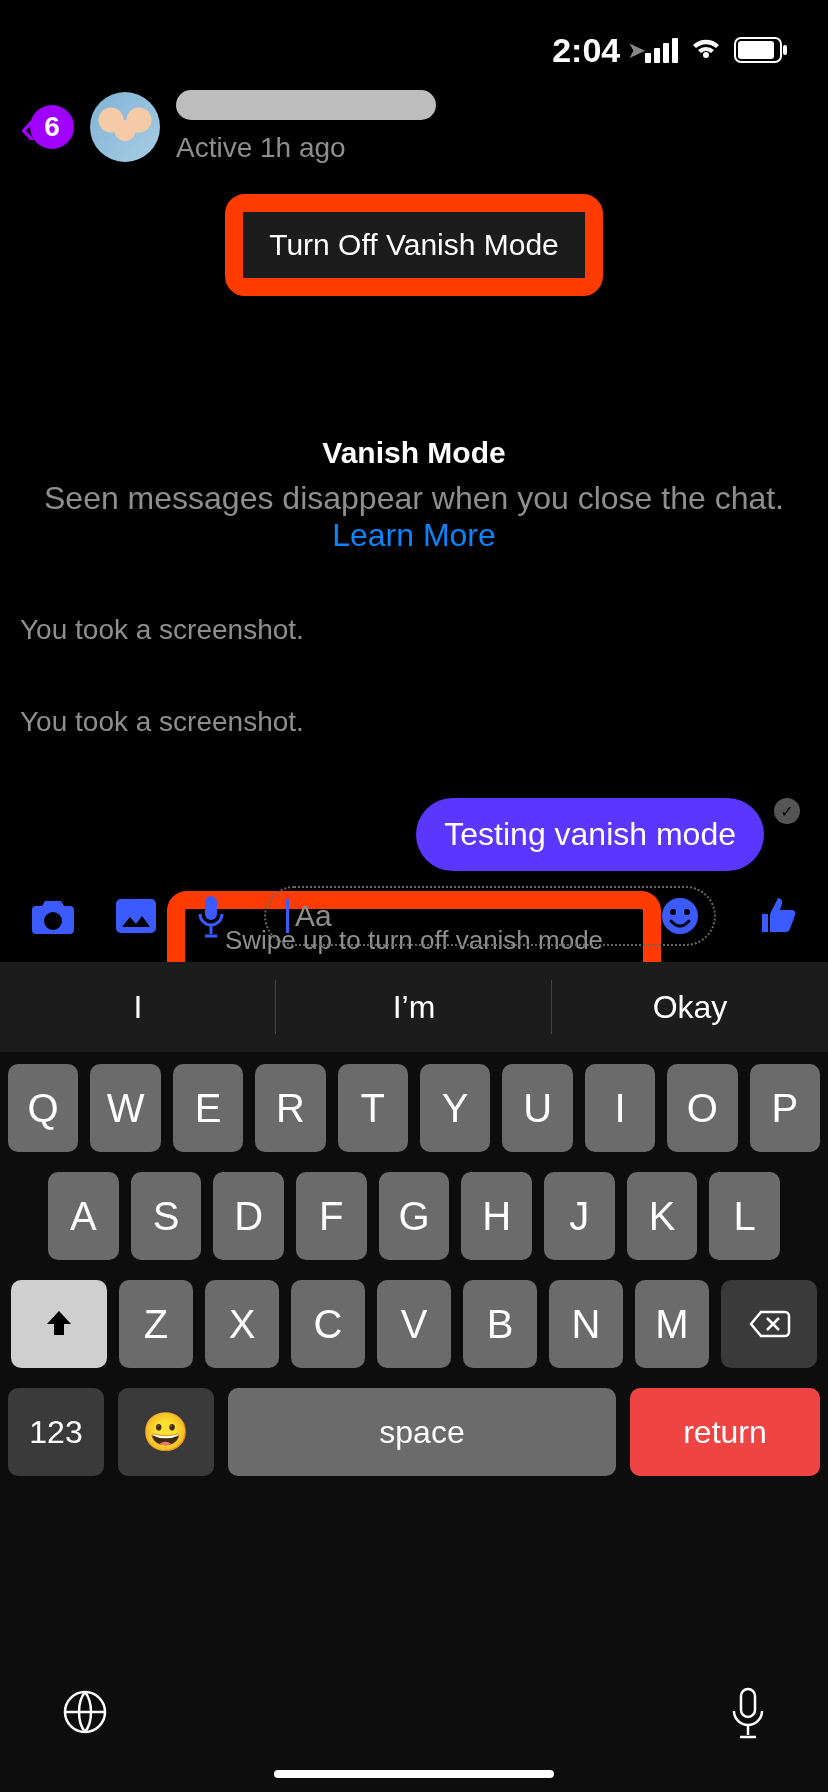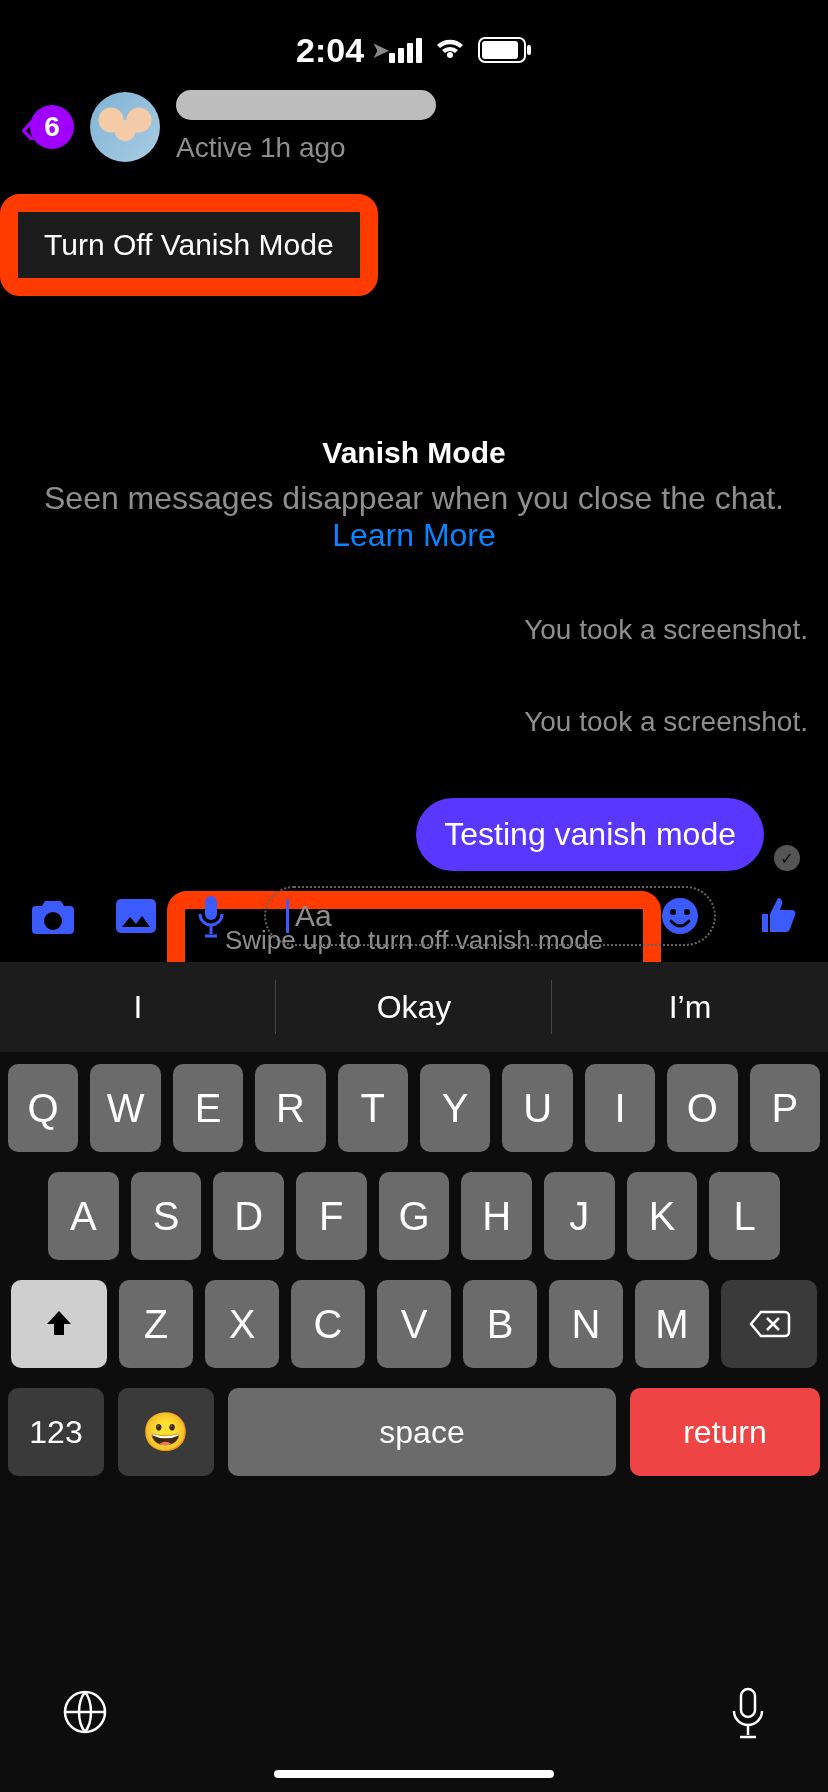--- a/index.html
+++ b/index.html
@@ -1,44 +1,44 @@
 <!DOCTYPE html>
 <html><head>
 <meta charset="utf-8">
 <style>
   * { margin:0; padding:0; box-sizing:border-box; font-family:-apple-system, Helvetica, Arial, sans-serif; }
   html,body { width:828px; height:1792px; background:#000; color:#fff; overflow:hidden; }
-  .status-bar { display:flex; justify-content:center; align-items:center; padding:20px 40px 0 40px; height:80px; }
+  .status-bar { display:flex; justify-content:flex-end; align-items:center; padding:20px 40px 0 40px; height:80px; }
   .status-time { font-size:34px; font-weight:600; display:flex; align-items:center; gap:8px;}
   .loc-arrow { font-size:20px; color:#888; transform:rotate(0deg); }
   .status-right { display:flex; align-items:center; gap:12px; }
   .signal-bars { display:flex; align-items:flex-end; gap:3px; }
   .signal-bars span { width:6px; background:#fff; border-radius:1px; }
   .signal-bars span:nth-child(1){height:10px;} .signal-bars span:nth-child(2){height:15px;}
   .signal-bars span:nth-child(3){height:20px;} .signal-bars span:nth-child(4){height:25px;}
   .wifi-icon svg, .battery-icon svg { display:block; }
   .chat-header { display:flex; align-items:center; padding:10px 20px 10px 20px; gap:10px; }
   .back-group { display:flex; align-items:center; }
   .back-chevron { color:#a000ff; font-size:48px; font-weight:300; line-height:1; }
   .badge { background:#a000ff; color:#fff; border-radius:50%; width:44px; height:44px; display:flex; align-items:center; justify-content:center; font-size:28px; font-weight:600; margin-left:-6px;}
   .avatar { width:70px; height:70px; border-radius:50%; background:linear-gradient(135deg,#7fb3d5,#a9cce3); position:relative; overflow:hidden; margin-left:6px;}
   .avatar::before { content:""; position:absolute; inset:0; background:radial-gradient(circle at 30% 40%,#f5cba7 12px,transparent 13px),radial-gradient(circle at 70% 40%,#f5cba7 12px,transparent 13px),radial-gradient(circle at 50% 55%,#f5cba7 10px,transparent 11px);}
   .name-block { display:flex; flex-direction:column; gap:12px; margin-left:6px;}
   .name-pill { width:260px; height:30px; background:#bdbdbd; border-radius:15px; }
   .active-text { color:#8e8e8e; font-size:28px; }
   .highlight-box { border:18px solid #ff3b00; border-radius:20px; display:inline-block; }
-  .vanish-button-wrap { text-align:left; margin-top:20px;text-decoration:underline; }
+  .vanish-button-wrap { text-align:center; margin-top:20px;text-decoration:underline; }
   .vanish-button { background:#1c1c1c; color:#fff; font-size:30px; padding:16px 26px; display:inline-block; }
   .chat-body { padding:0 20px; }
   .vm-section { text-align:center; margin-top:140px; }
   .vm-title { color:#fff; font-size:30px; font-weight:600; margin-bottom:10px;}
   .vm-desc { color:#8e8e8e; font-size:32px; }
   .learn-link { color:#0a84ff; }
-  .sys-msg { color:#8e8e8e; font-size:28px; text-align:right; margin-top:60px; }
-  .msg-row { display:flex; justify-content:flex-end; align-items:flex-end; gap:10px; margin-top:60px; padding-right:8px;}
+  .sys-msg { color:#8e8e8e; font-size:28px; text-align:left; margin-top:60px; }
+  .msg-row { display:flex; justify-content:flex-end; align-items:flex-start; gap:10px; margin-top:60px; padding-right:8px;}
   .msg-bubble { background:#5a37ff; color:#fff; font-size:32px; padding:18px 28px; border-radius:40px; }
   .read-receipt { width:26px; height:26px; border-radius:50%; background:#555; display:flex; align-items:center; justify-content:center; color:#000; font-size:16px;}
   .swipe-wrap { text-align:center; margin-top:20px; }
   .swipe-inner { padding:16px 40px 14px 40px; }
   .swipe-text { color:#8e8e8e; font-size:26px; margin-bottom:12px; }
   .ring { width:40px; height:40px; border:5px solid #0a84ff; border-radius:50%; margin:0 auto; border-top-color:#04395e;}
   .composer { position:absolute; left:0; right:0; top:870px; display:flex; align-items:center; gap:38px; padding:16px 30px; }
   .comp-icon { color:#3b5bff; }
   .input-pill { flex:1; border:2px dotted #666; border-radius:40px; height:60px; display:flex; align-items:center; padding:0 14px 0 20px; }
   .cursor { width:3px; height:34px; background:#3b5bff; margin-right:6px;}
@@ -176,22 +176,22 @@
   <div class="comp-icon">
     <svg width="44" height="44" viewBox="0 0 44 44">
         <path fill="#3b5bff" d="M8 20h6v18H8zM16 38V20l8-16c3 0 5 3 4 6l-2 6h12c3 0 4 3 3 5l-5 14c-1 2-2 3-4 3z"></path>
       </svg>
   </div>
 </div>
 
 <div class="keyboard">
   <div class="suggest-row">
     <div class="suggest">I</div>
+    <div class="suggest">I’m</div>
     <div class="suggest">Okay</div>
-    <div class="suggest">I’m</div>
   </div>
   <div class="key-area">
     <div class="krow">
       <div class="key">Q</div>
       <div class="key">W</div>
       <div class="key">E</div>
       <div class="key">R</div>
       <div class="key">T</div>
       <div class="key">Y</div>
       <div class="key">U</div>

